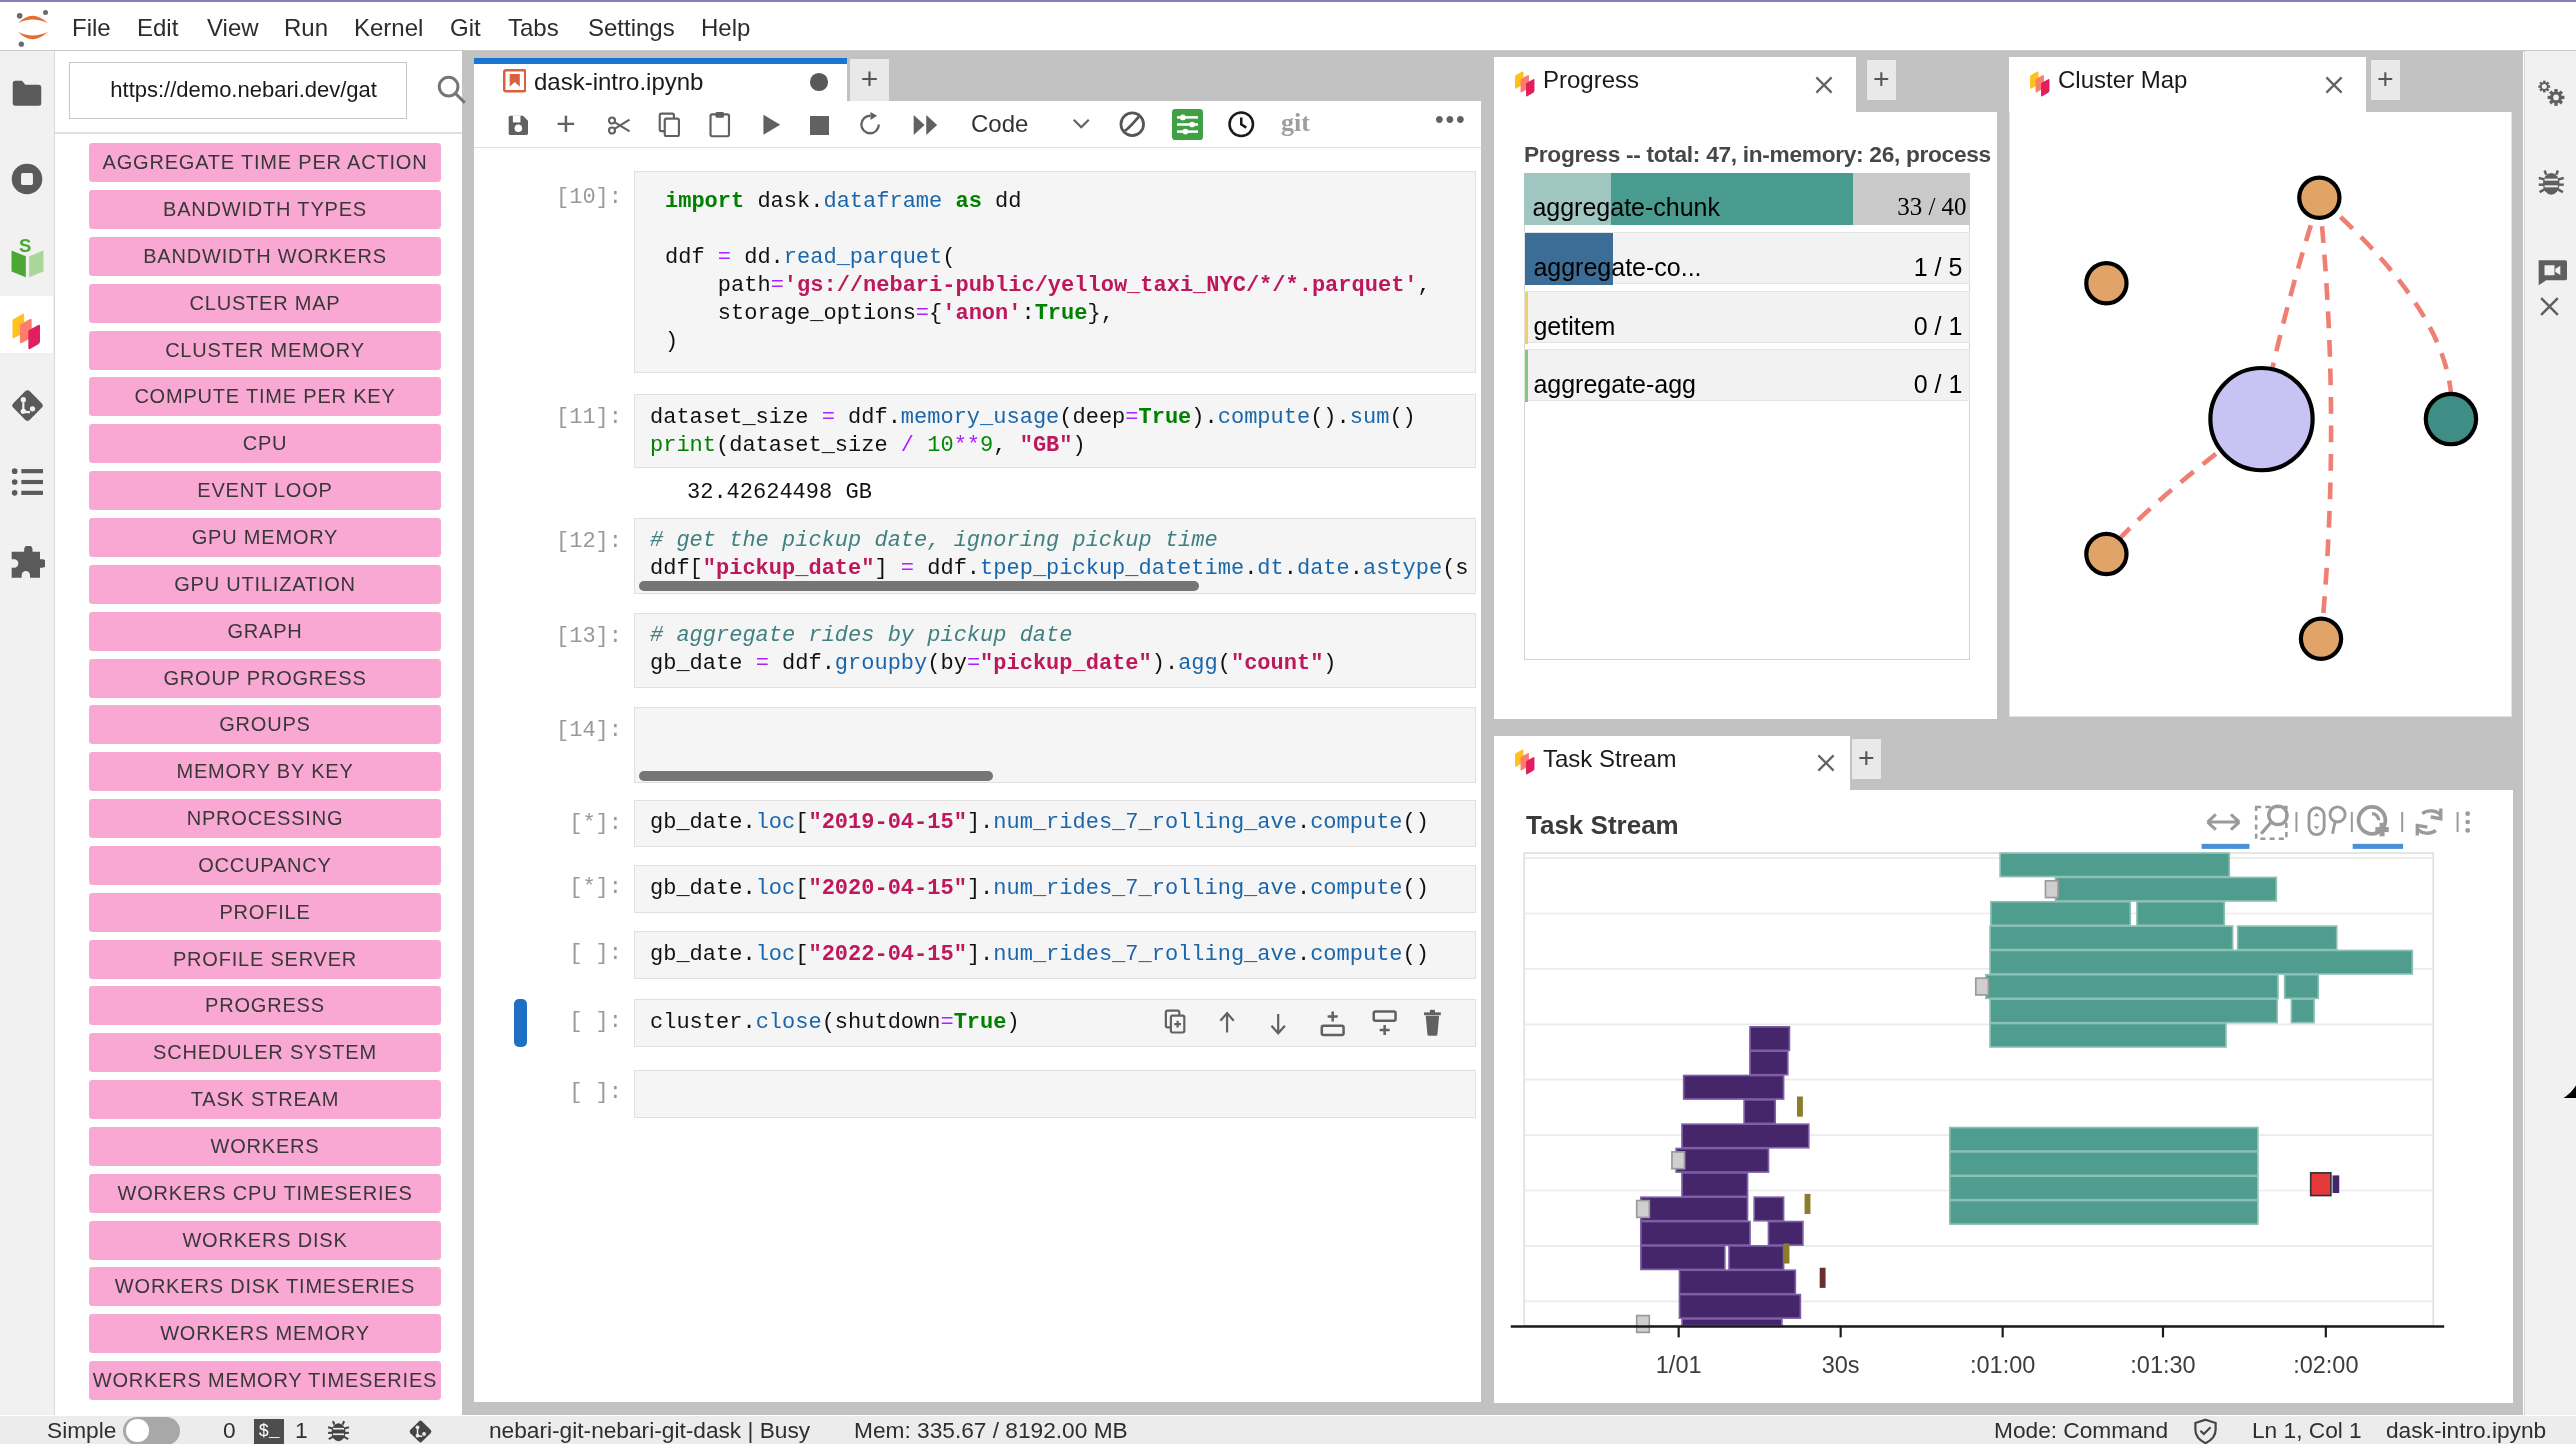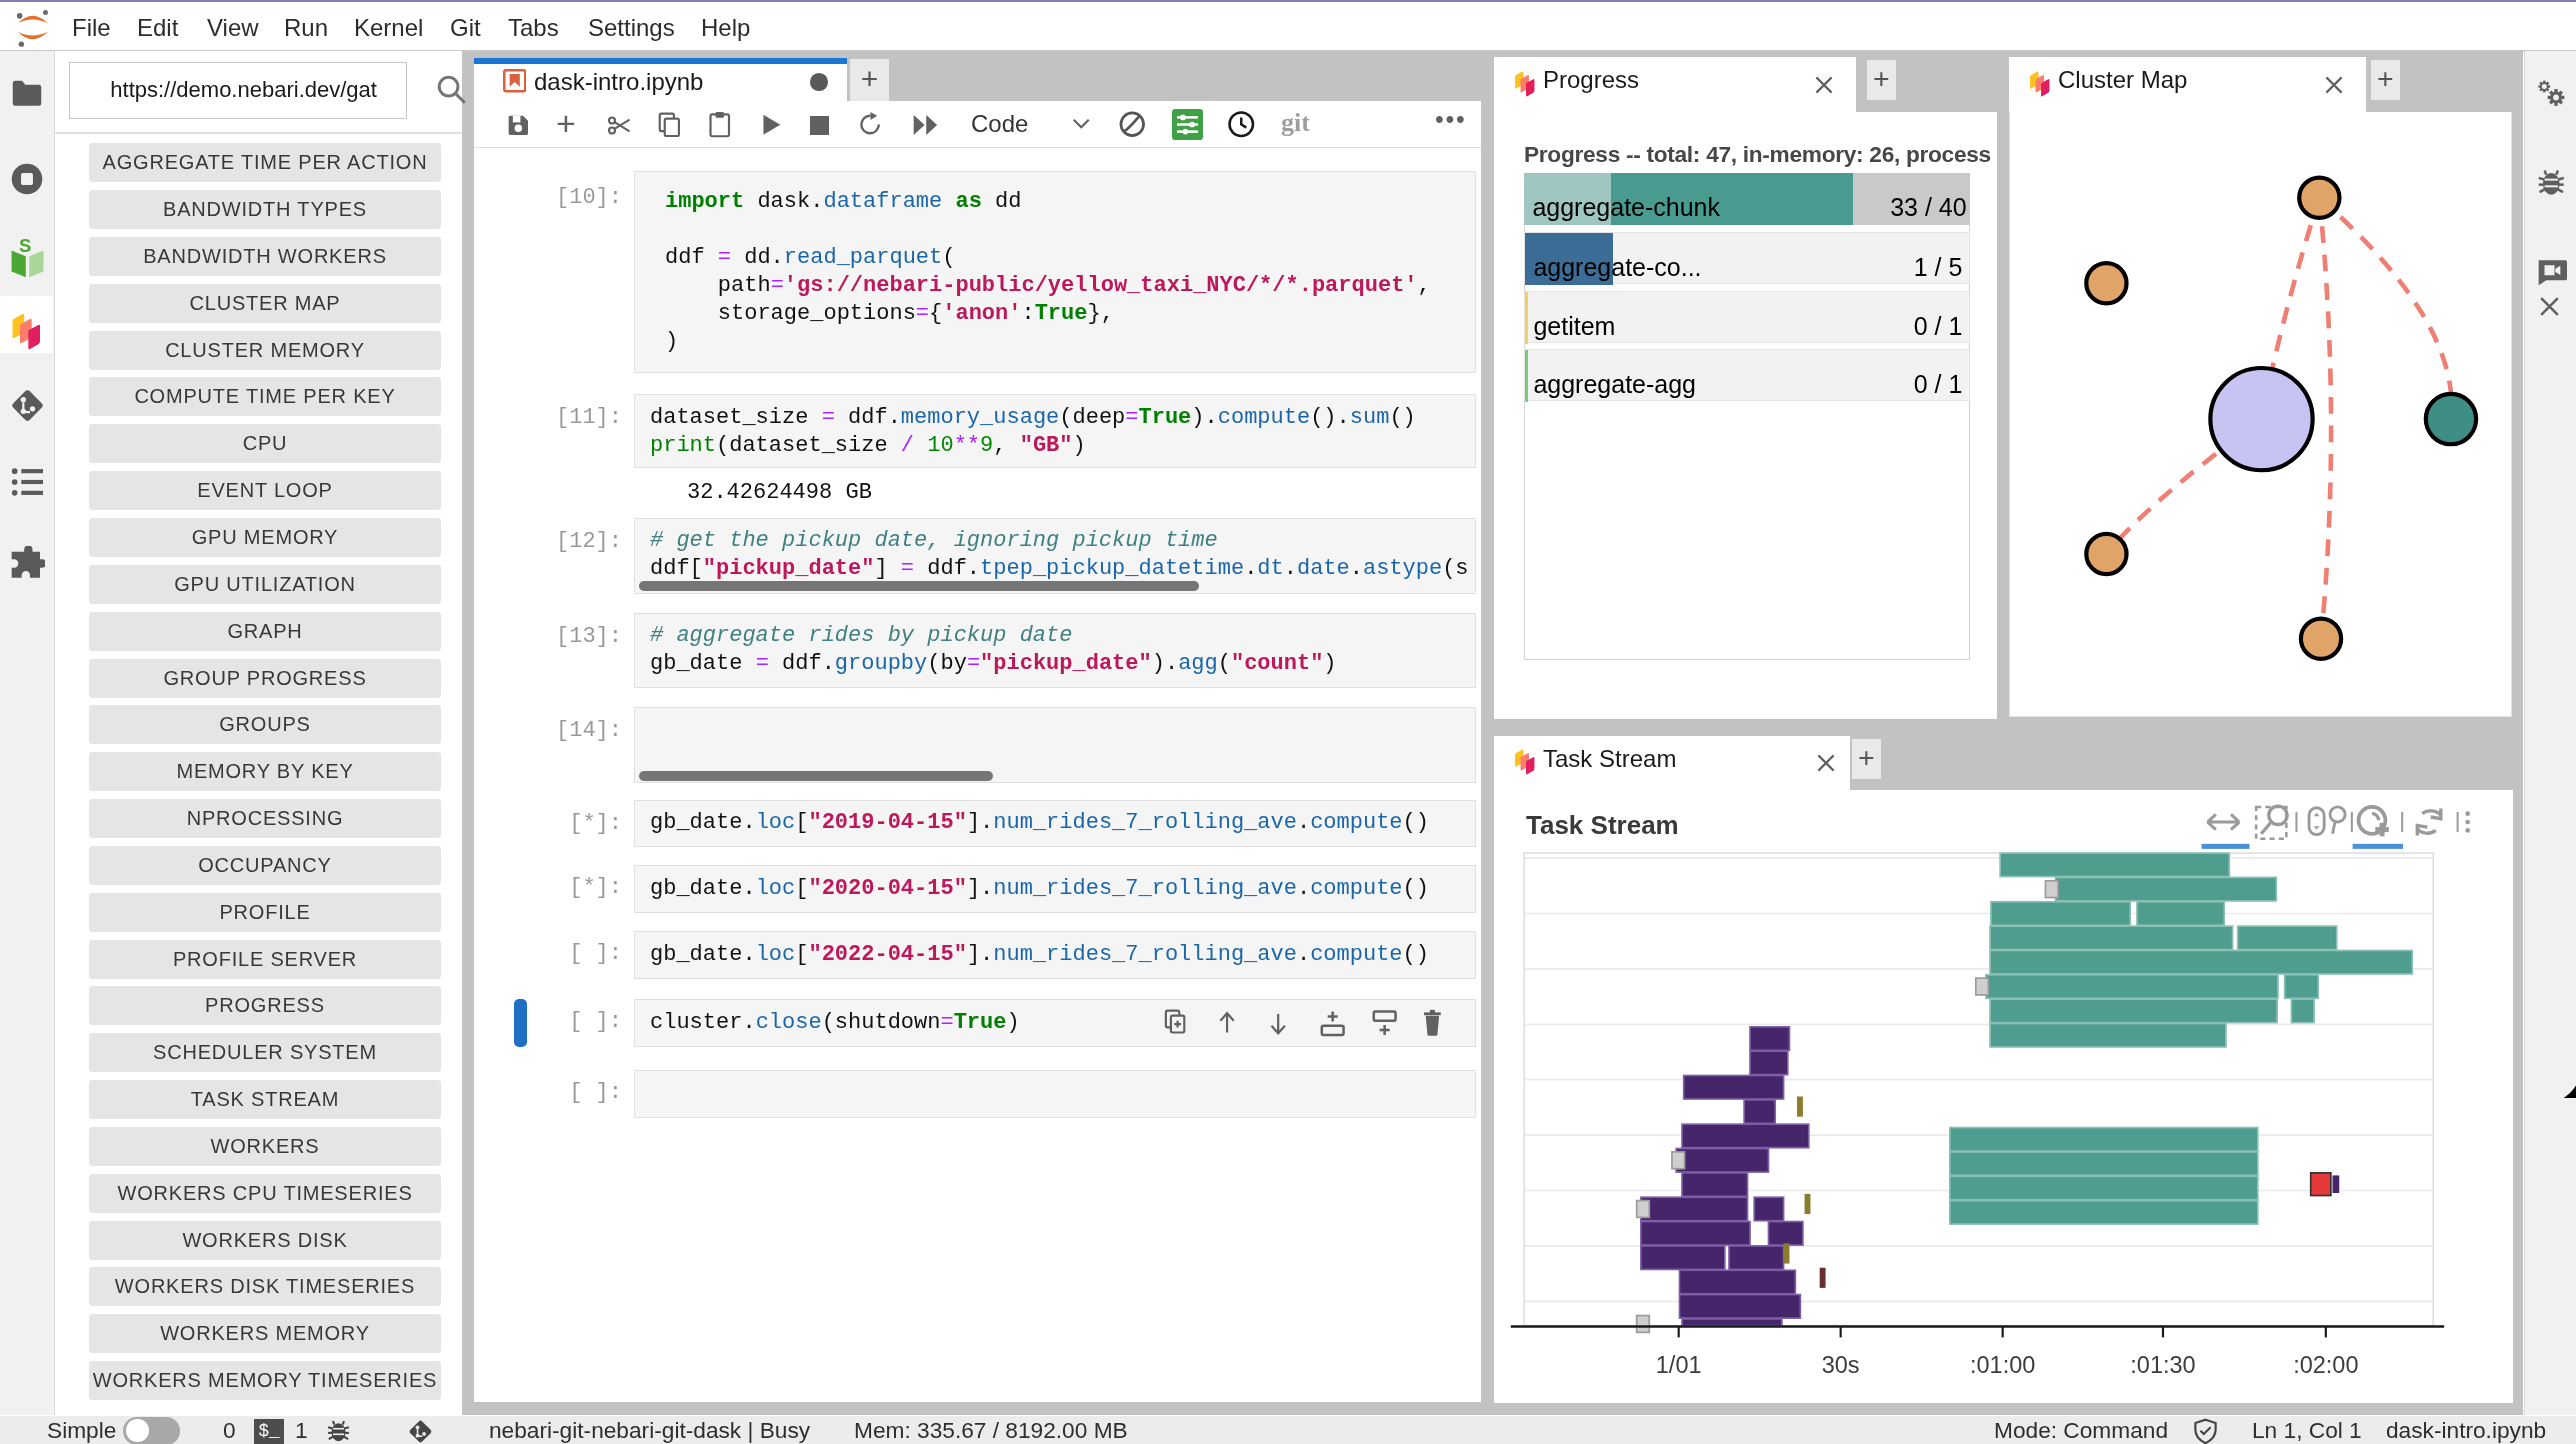--- a/index.html
+++ b/index.html
@@ -16,21 +16,21 @@
   .op { color:#aa22ff; }
   .cm { color:#408080; font-style:italic; }
   .nu { color:#080; }
   .cell { position:absolute; left:634px; width:842px; background:#f5f5f5;
     border:1.7px solid #e0e0e0; }
   .cell pre { font-family:"Liberation Mono", monospace; font-size:22px;
     line-height:28px; color:#111; }
   .prompt { position:absolute; width:151px; left:471px; text-align:right;
     font-family:"Liberation Mono", monospace; font-size:22px; color:#999; }
   .ybtn { position:absolute; left:89px; width:352px; height:39px;
-    background:#e5e5e5; border-radius:3.4px; color:#383838; font-size:20px;
+    background:#f9a8d4; border-radius:3.4px; color:#383838; font-size:20px;
     letter-spacing:0.8px; text-align:center; line-height:39px; white-space:nowrap; }
   .menu-item { position:absolute; top:0; height:47px; line-height:52px;
     font-size:24px; color:#2c2c2c; }
   .tabplus { position:absolute; background:#e9e9e9; color:#555;
     text-align:center; }
 </style>
 </head>
 <body>
 <div id="page">
 
@@ -311,21 +311,21 @@
     </div>
     <div class="tabplus" style="left:1867px;top:60px;width:28.5px;height:40px;font-size:28.5px;line-height:37px;">+</div>
     <div class="abs" style="left:1494px;top:112px;width:503px;height:607px;background:#fff;overflow:hidden;">
       <div class="abs" style="left:30px;top:28.5px;width:503px;font-size:22.7px;font-weight:bold;color:#474747;white-space:nowrap;letter-spacing:-0.3px;">Progress -- total: 47, in-memory: 26, process</div>
       <div class="abs" style="left:30px;top:61px;width:446px;height:487px;border:1.7px solid #d4d4d4;border-top:none;"></div>
 
       <div class="abs" style="left:30px;top:61px;width:446px;height:52px;background:#c9c9c9;">
         <div class="abs" style="left:0;top:0;width:87px;height:52px;background:#9fc6c0;"></div>
         <div class="abs" style="left:87px;top:0;width:242px;height:52px;background:#4a9b8f;"></div>
         <div class="abs" style="left:8.4px;top:20px;font-size:25px;color:#000;">aggregate-chunk</div>
-        <div class="abs" style="right:3.4px;top:20px;font-size:25px;color:#000;">33 / 40</div>
+        <div class="abs" style="right:3.4px;top:20px;font-size:25px;color:#000;font-family:Liberation Serif, serif;">33 / 40</div>
       </div>
 
       <div class="abs" style="left:30px;top:120px;width:446px;height:52px;background:#f2f2f2;border:0.8px solid #e4e4e4;">
         <div class="abs" style="left:0;top:0;width:88px;height:52px;background:#3c6d96;"></div>
         <div class="abs" style="left:8.4px;top:20px;font-size:25px;color:#000;">aggregate-co...</div>
         <div class="abs" style="right:6.7px;top:20px;font-size:25px;color:#000;">1 / 5</div>
       </div>
 
       <div class="abs" style="left:30px;top:179px;width:446px;height:52px;background:#f2f2f2;border:0.8px solid #e4e4e4;">
         <div class="abs" style="left:0;top:0;width:3.4px;height:52px;background:#f0d060;"></div>

